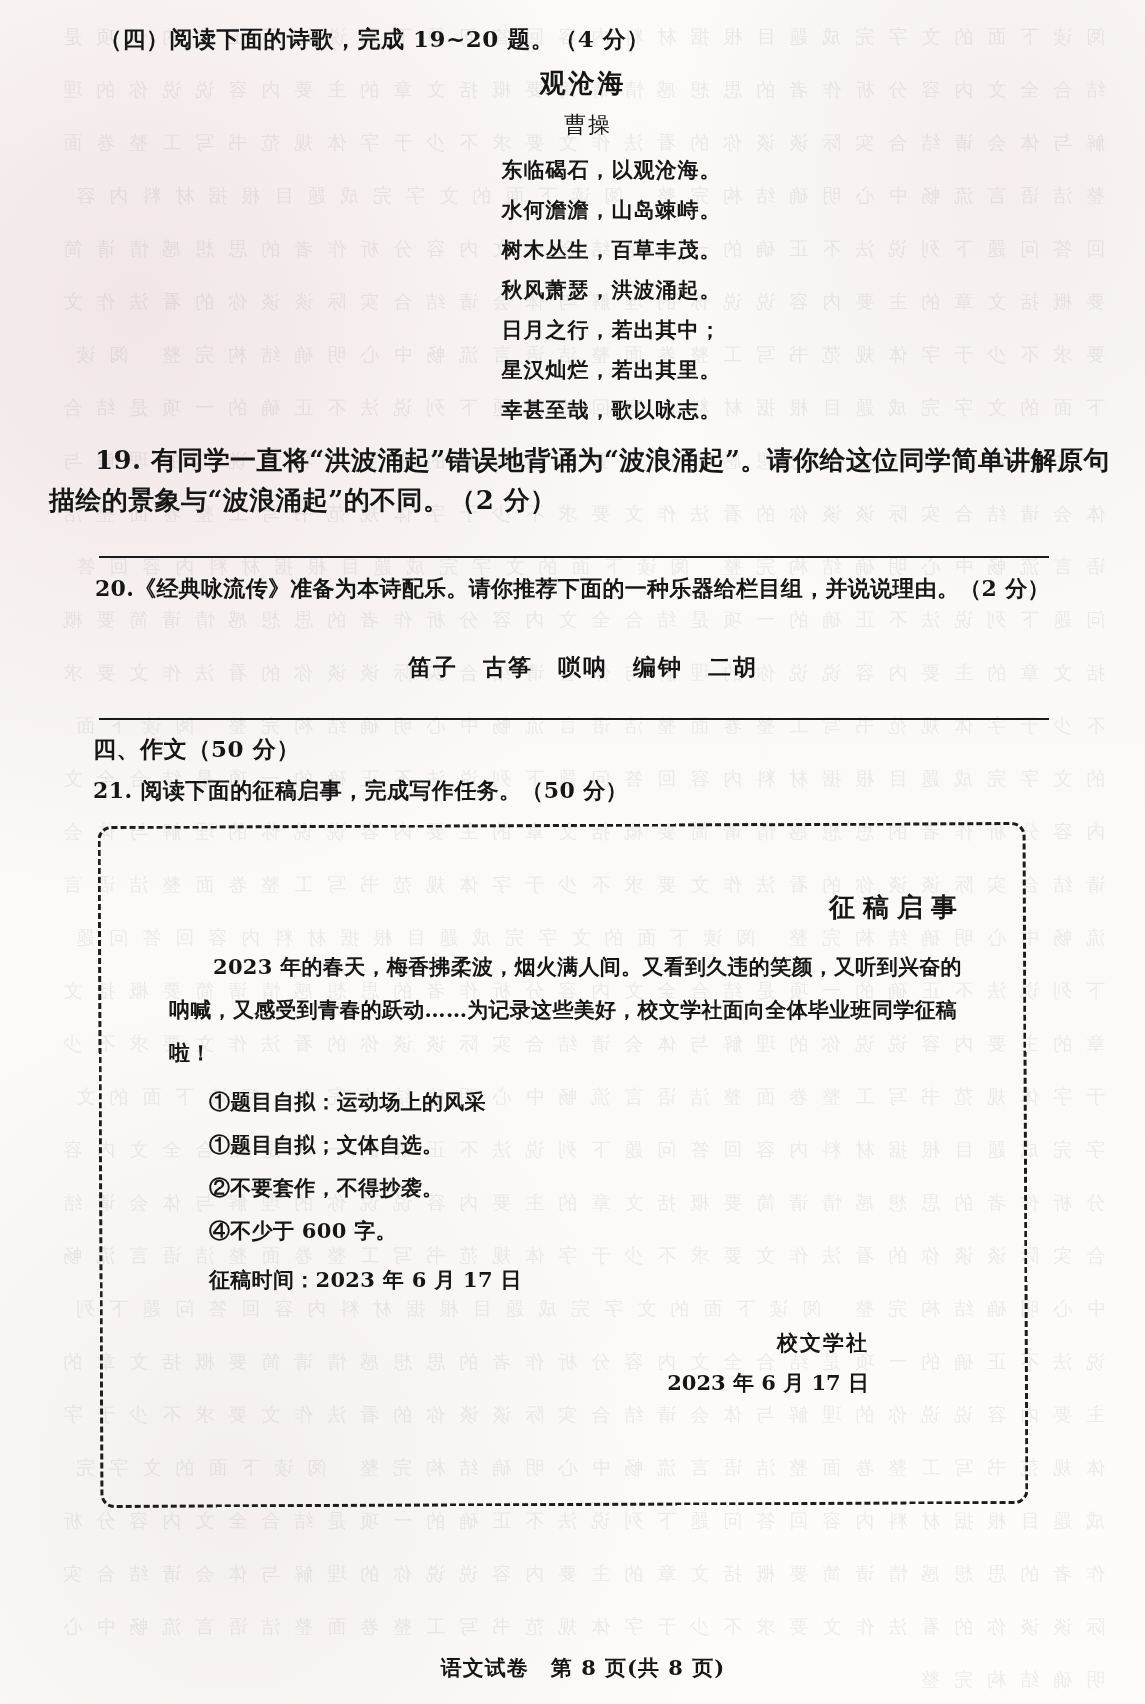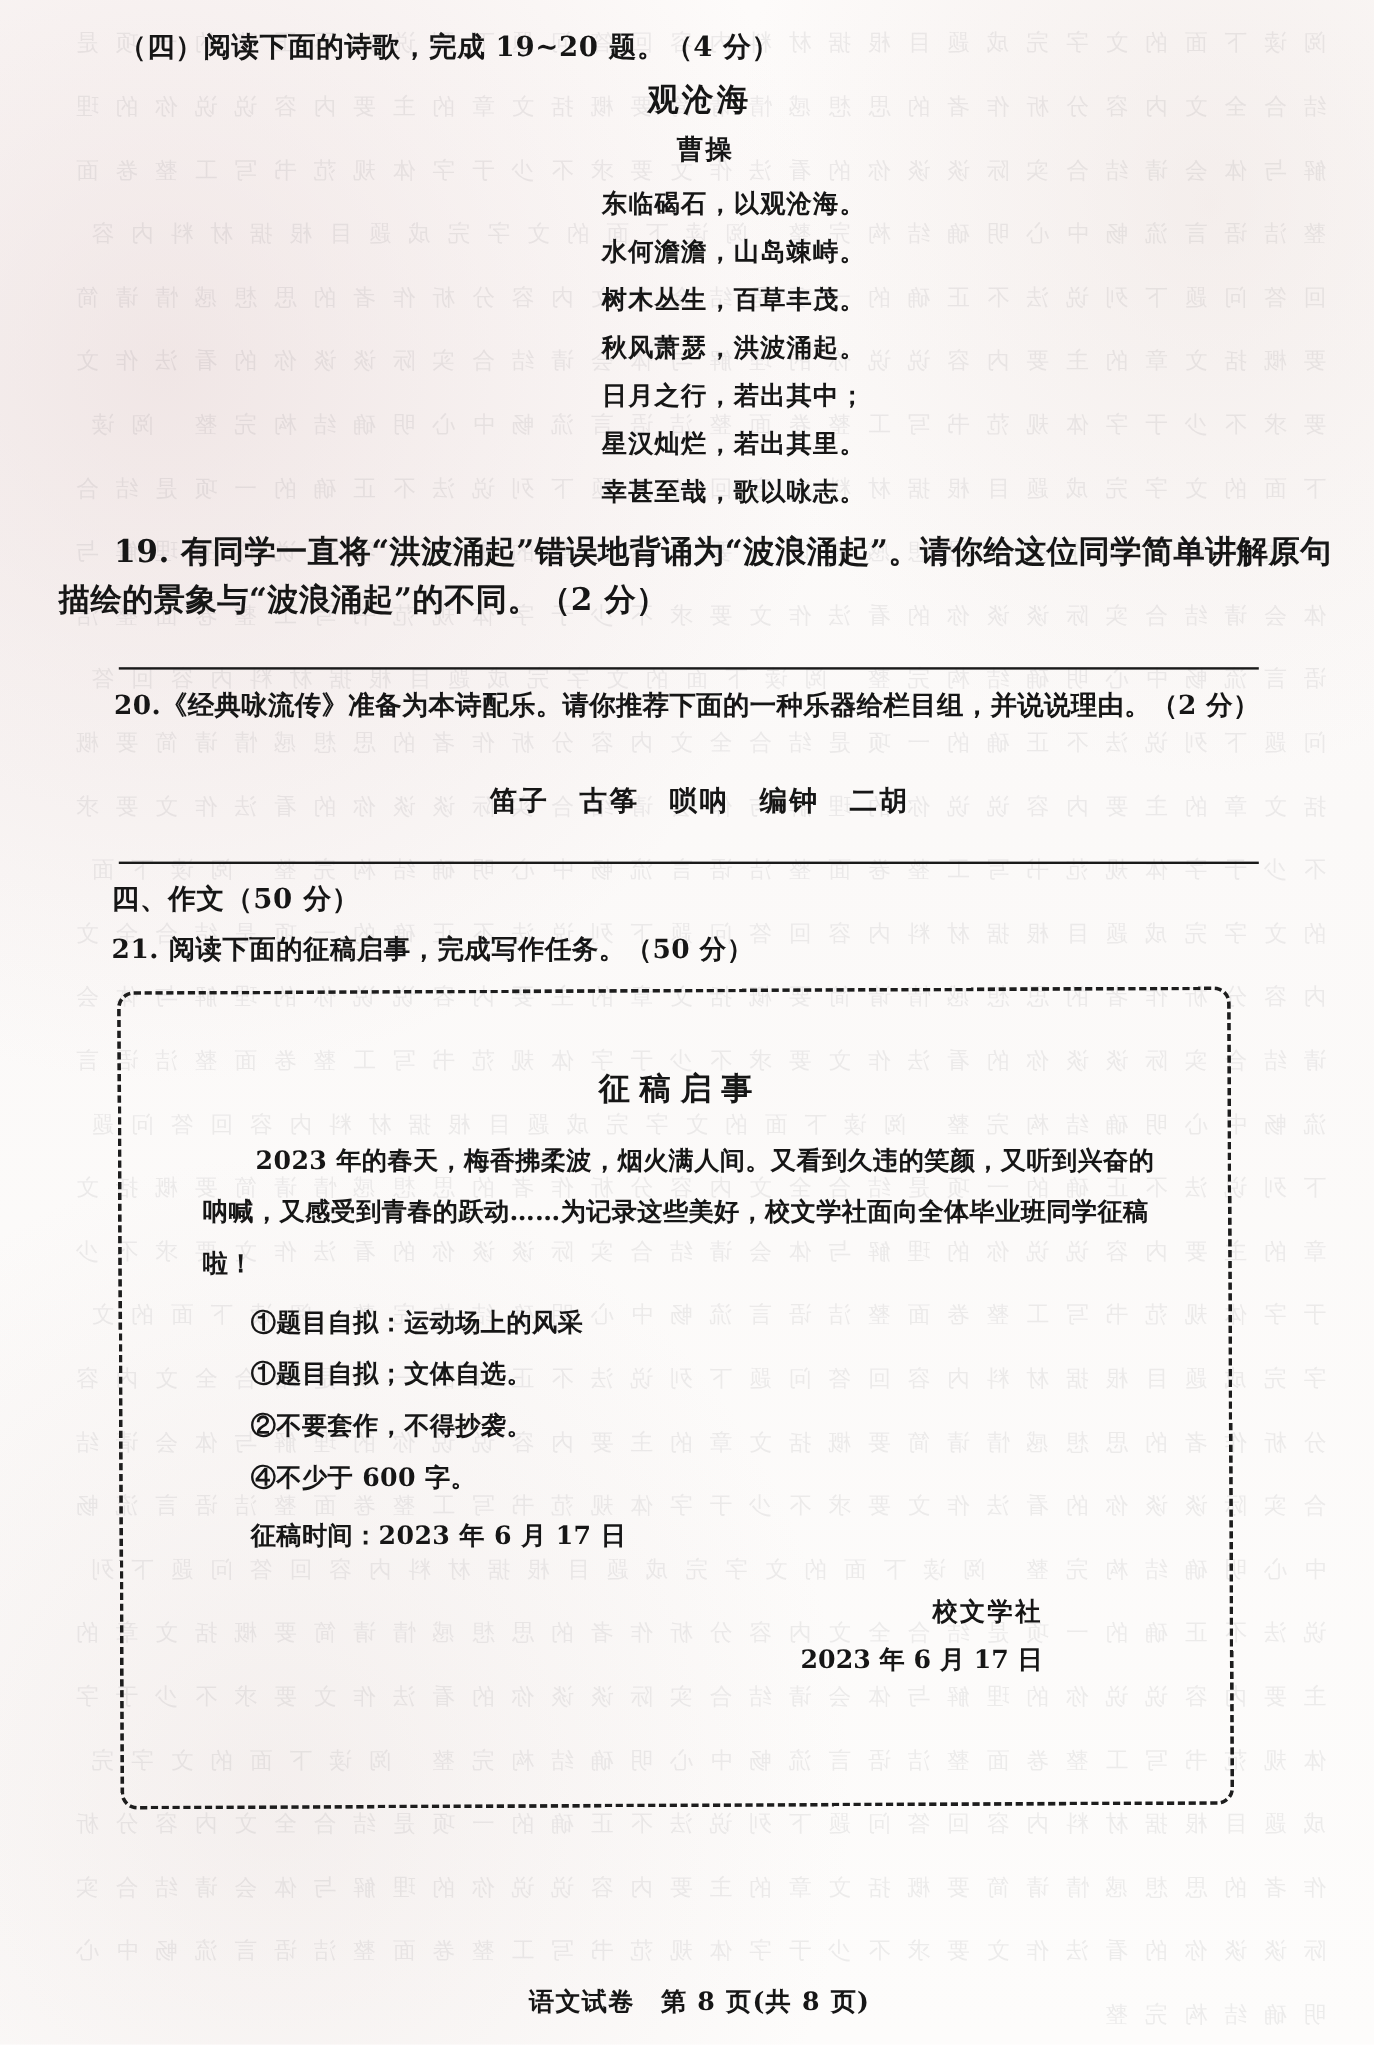--- a/index.html
+++ b/index.html
@@ -69,21 +69,21 @@
     font-size: 26px;
     font-weight: bold;
     letter-spacing: 3px;
   }
   .poem-author {
     position: absolute;
     left: 10px; right: 0;
     top: 110px;
     text-align: center;
     font-size: 22px;
-    font-weight: bold;
+    font-weight: normal;
     letter-spacing: 2px;
   }
   .poem-lines {
     position: absolute;
     left: 0; right: 0;
     top: 150px;
   }
   .poem-line {
     text-align: center;
     font-size: 21px;
@@ -184,21 +184,21 @@
   .notice-inner {
     position: absolute;
     left: 96px;
     top: 840px;
     width: 892px;
     height: 650px;
     box-sizing: border-box;
     padding: 50px 44px 0 52px;
   }
   .notice-title {
-    text-align: center;
+    text-align: right;
     font-size: 26px;
     font-weight: bold;
     letter-spacing: 8px;
     margin-bottom: 20px;
   }
   .notice-p {
     font-size: 21px;
     line-height: 43px;
     letter-spacing: 0.3px;
     text-indent: 44px;

